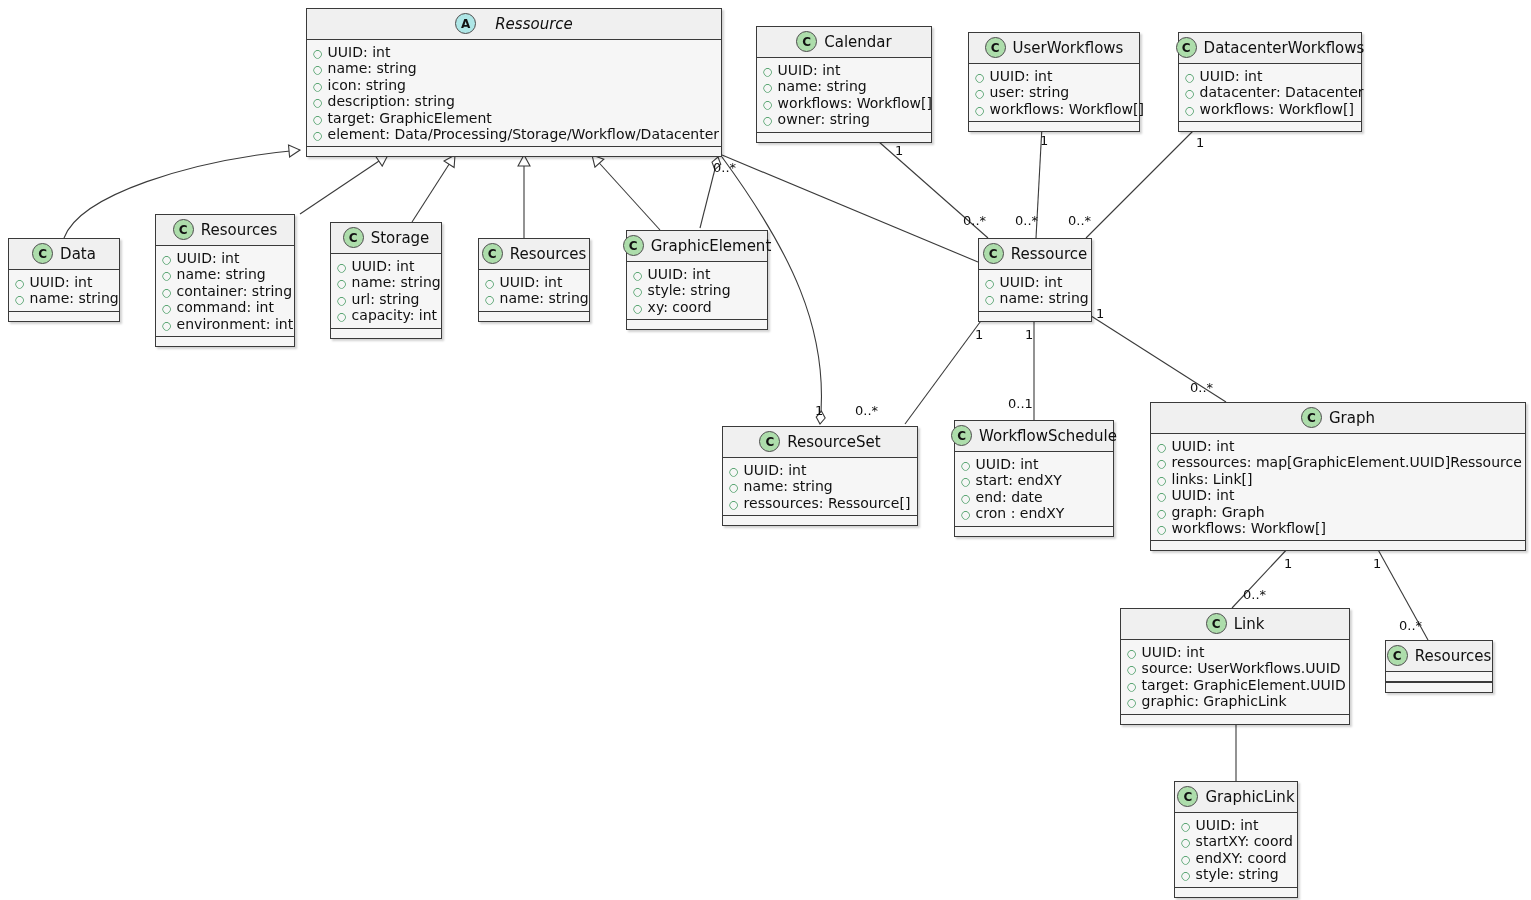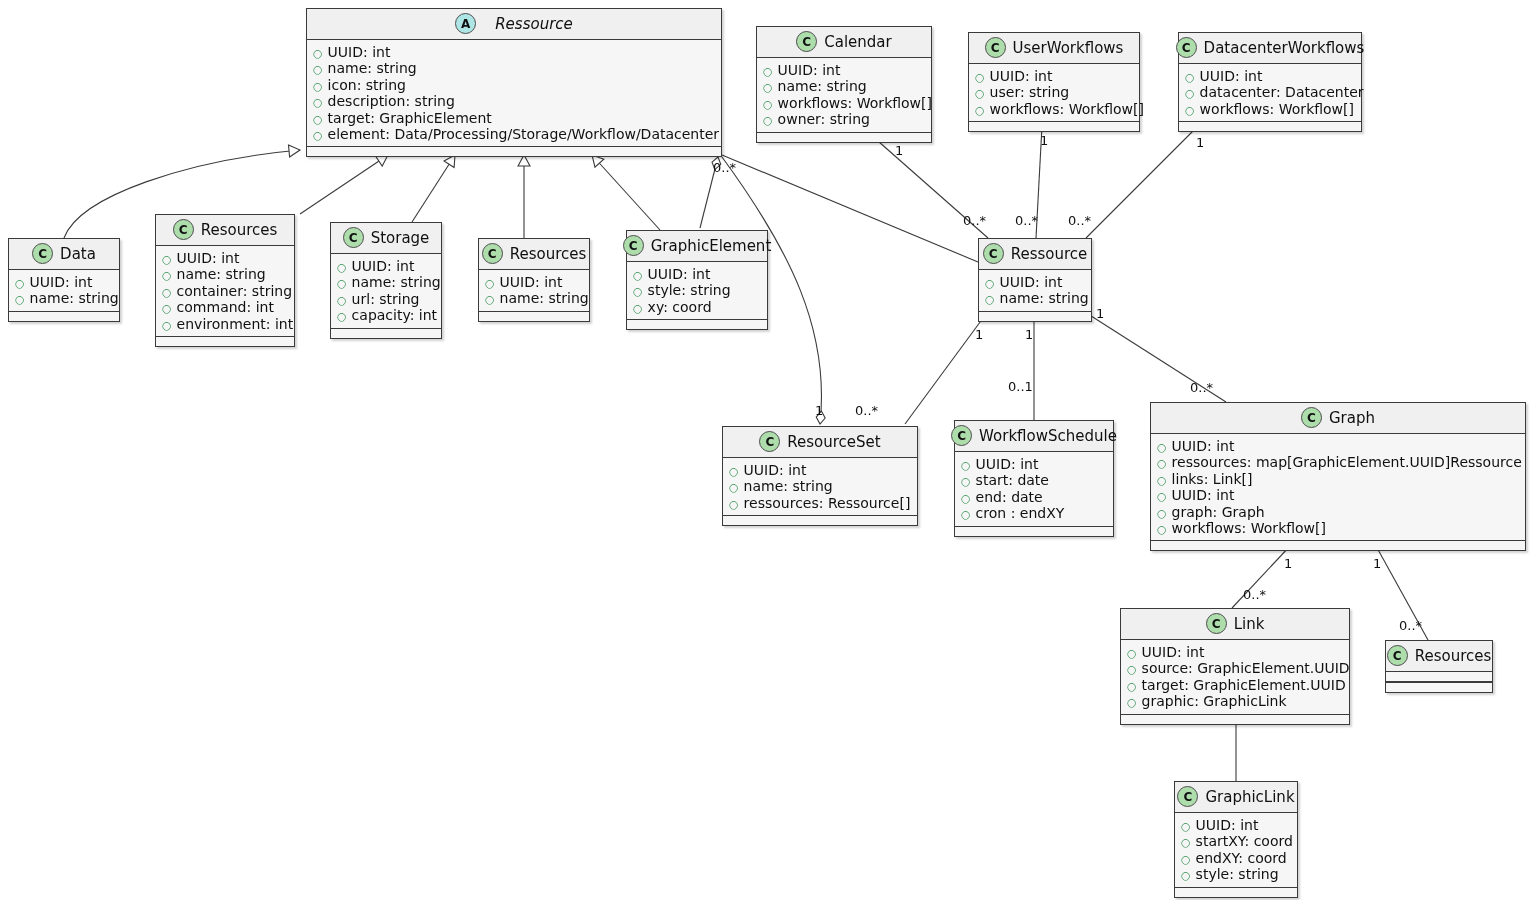--- a/index.html
+++ b/index.html
@@ -331,21 +331,21 @@
           <span class="stereo c">C</span>
           <span class="uml-title">WorkflowSchedule</span>
         </div>
         <div class="uml-attrs">
           <div class="attr">
             <span class="vis">○</span>
             <span>UUID: int</span>
           </div>
           <div class="attr">
             <span class="vis">○</span>
-            <span>start: date</span>
+            <span>start: endXY</span>
           </div>
           <div class="attr">
             <span class="vis">○</span>
             <span>end: date</span>
           </div>
           <div class="attr">
             <span class="vis">○</span>
             <span>cron : endXY</span>
           </div>
         </div>
@@ -389,21 +389,21 @@
           <span class="stereo c">C</span>
           <span class="uml-title">Link</span>
         </div>
         <div class="uml-attrs">
           <div class="attr">
             <span class="vis">○</span>
             <span>UUID: int</span>
           </div>
           <div class="attr">
             <span class="vis">○</span>
-            <span>source: GraphicElement.UUID</span>
+            <span>source: UserWorkflows.UUID</span>
           </div>
           <div class="attr">
             <span class="vis">○</span>
             <span>target: GraphicElement.UUID</span>
           </div>
           <div class="attr">
             <span class="vis">○</span>
             <span>graphic: GraphicLink</span>
           </div>
         </div>
@@ -449,20 +449,20 @@
       <div class="mult" style="left: 1040px; top: 133px;">1</div>
       <div class="mult" style="left: 1196px; top: 135px;">1</div>
       <div class="mult" style="left: 963px; top: 213px;">0..*</div>
       <div class="mult" style="left: 1015px; top: 213px;">0..*</div>
       <div class="mult" style="left: 1068px; top: 213px;">0..*</div>
       <div class="mult" style="left: 975px; top: 327px;">1</div>
       <div class="mult" style="left: 1025px; top: 327px;">1</div>
       <div class="mult" style="left: 1096px; top: 306px;">1</div>
       <div class="mult" style="left: 815px; top: 403px;">1</div>
       <div class="mult" style="left: 855px; top: 403px;">0..*</div>
-      <div class="mult" style="left: 1008px; top: 379px;">0..1</div>
+      <div class="mult" style="left: 1008px; top: 396px;">0..1</div>
       <div class="mult" style="left: 1190px; top: 380px;">0..*</div>
       <div class="mult" style="left: 1284px; top: 556px;">1</div>
       <div class="mult" style="left: 1243px; top: 587px;">0..*</div>
       <div class="mult" style="left: 1373px; top: 556px;">1</div>
       <div class="mult" style="left: 1399px; top: 618px;">0..*</div>
     </div>
 </div>
 
 </body></html>

